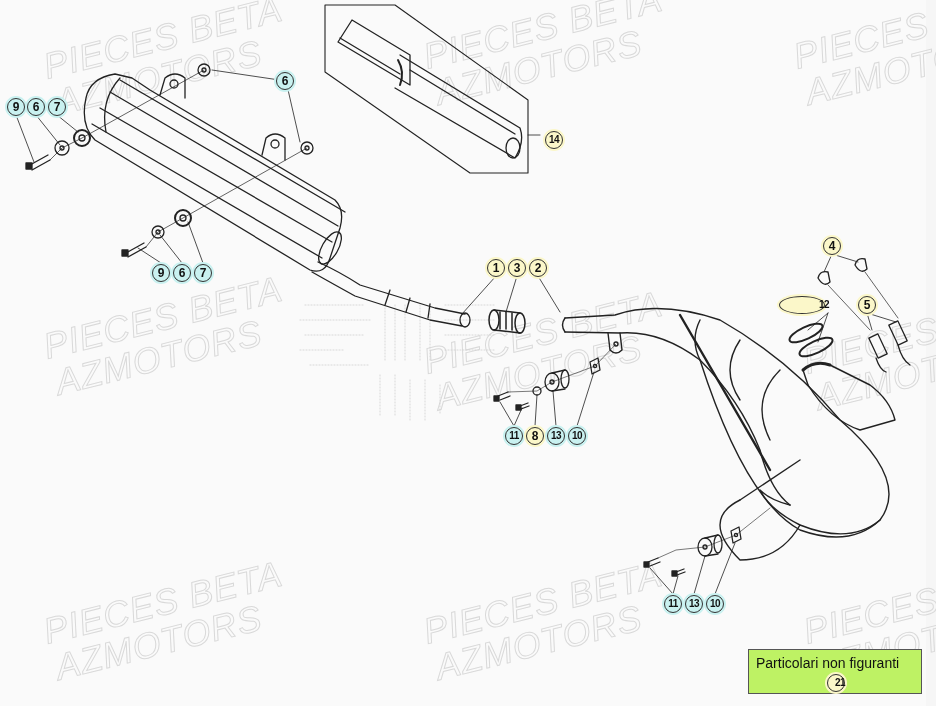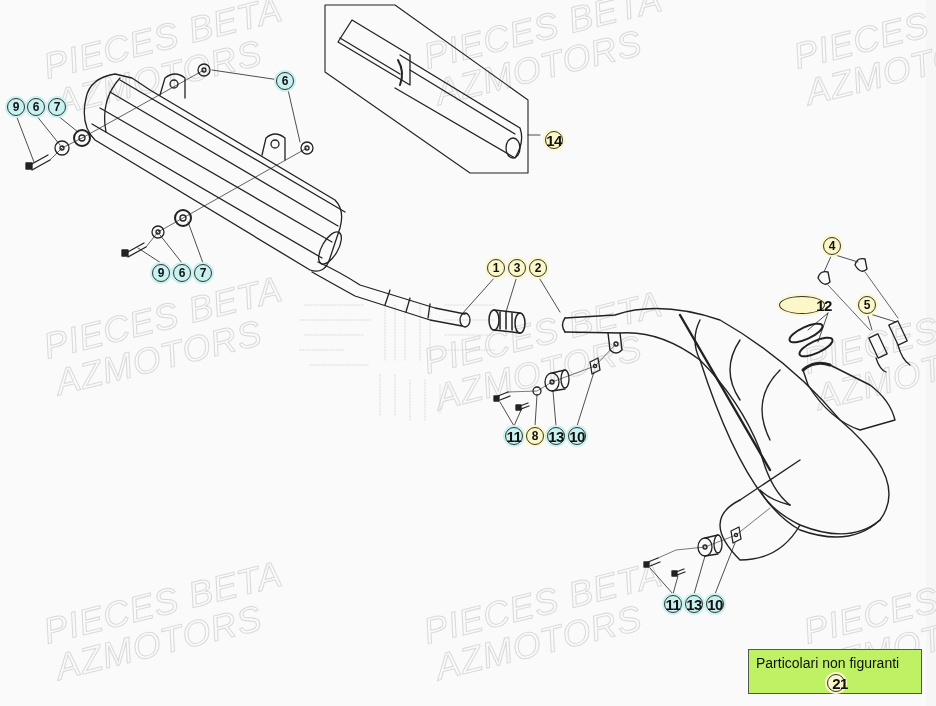--- a/index.html
+++ b/index.html
@@ -5,21 +5,21 @@
   html,body{margin:0;padding:0;}
   body{width:936px;height:706px;background:#f6f6f6;position:relative;overflow:hidden;font-family:"Liberation Sans",sans-serif;}
   #canvas{position:absolute;left:0;top:0;width:926px;height:706px;background:#fafafa;}
   svg.art{position:absolute;left:0;top:0;}
   .wm{position:absolute;font-family:"Liberation Sans",sans-serif;font-style:italic;font-size:36px;color:transparent;
       -webkit-text-stroke:1px #d9d9d9;transform:rotate(-14deg);transform-origin:left top;line-height:36px;white-space:nowrap;letter-spacing:1px;}
   .badge{position:absolute;width:18px;height:18px;border:1.3px solid #333;border-radius:50%;box-sizing:border-box;
          font-size:12px;font-weight:bold;color:#111;display:flex;align-items:center;justify-content:center;line-height:1;}
   .badge.cyan{background:#c9f1f0;box-shadow:0 0 0 2px #c9f1f0;}
   .badge.yellow{background:#fbf7c9;box-shadow:0 0 0 2px #fbf7c9;}
-  .badge.two{font-size:15px;letter-spacing:-0.5px;}
+  .badge.two{font-size:10px;letter-spacing:-0.5px;}
   .legend{position:absolute;left:748px;top:649px;width:174px;height:45px;border:1px solid #555;background:#bef264;box-sizing:border-box;}
   .legend .lt{position:absolute;left:7px;top:5px;font-size:14px;color:#111;}
   .legend .badge{left:78px;top:24px;padding-left:8px;}
 </style>
 </head>
 <body>
 
 <div id="canvas">
 
   <div id="wm-layer">

